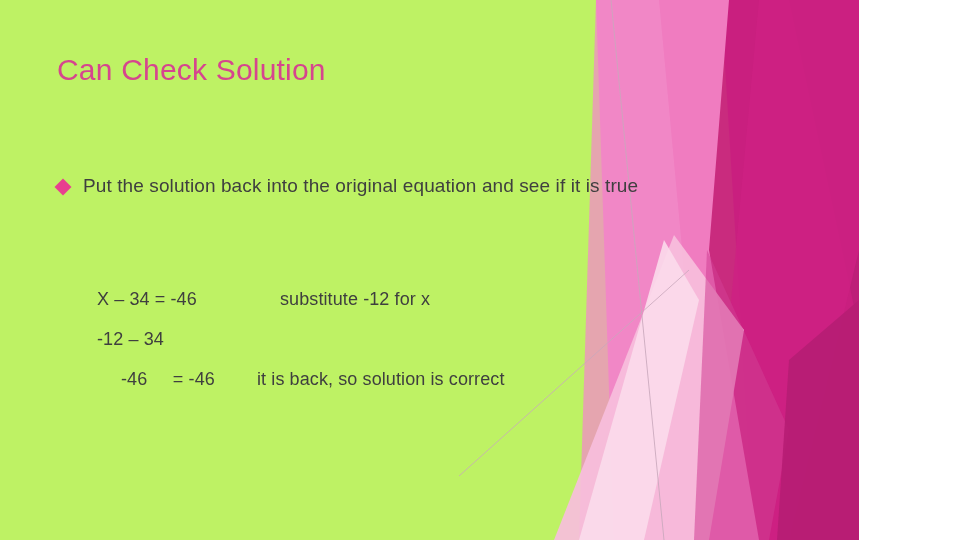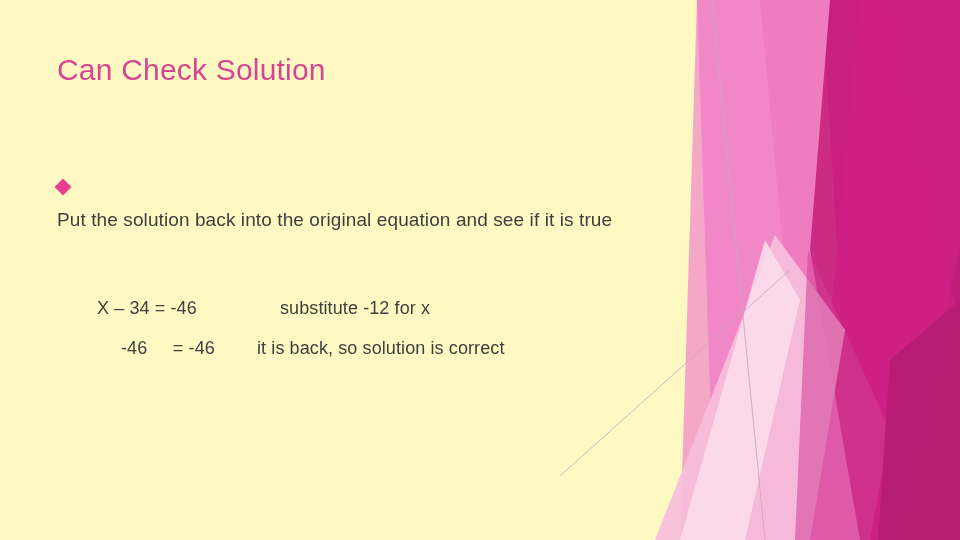--- a/index.html
+++ b/index.html
@@ -2,23 +2,23 @@
 <html><head>
 <meta charset="utf-8">
 <style>
   html, body {
     margin: 0;
     padding: 0;
     background: #ffffff;
   }
   #slide {
     position: relative;
-    width: 960px;
+    width: 859px;
     height: 540px;
-    background: #fef9c3;
+    background: #bef264;
     overflow: hidden;
     font-family: "Liberation Sans", sans-serif;
   }
 
   
   #facet-art {
     position: absolute;
     top: 0;
     right: 0;
     width: 400px;
@@ -42,21 +42,20 @@
   #bullet-block {
     position: absolute;
     left: 57px;
     top: 173px;
     width: 680px;
   }
   .bullet-row {
     display: flex;
     align-items: flex-start;
     gap: 14px;
-    flex-direction: column;
   }
   .bullet-marker {
     flex: 0 0 auto;
     width: 12px;
     height: 12px;
     margin-top: 8px;
     background: #E8408F;
     transform: rotate(45deg);
   }
   .bullet-text {
@@ -71,21 +70,21 @@
   #equation-block {
     position: absolute;
     left: 97px;
     top: 279px;
     font-size: 18px;
     color: #3f3f3f;
     letter-spacing: 0.1px;
   }
   .eq-line {
     display: flex;
-    align-items: flex-end;
+    align-items: center;
     height: 40px;
     white-space: pre;
   }
   .eq-lhs {
     display: inline-block;
     min-width: 0;
   }
   .eq-note {
     display: inline-block;
   }
@@ -129,19 +128,23 @@
       <div class="bullet-marker"></div>
       <div class="bullet-text">Put the solution back into the original equation and see if it is true</div>
     </div>
   </div>
 
   <div id="equation-block">
     <div class="eq-line line1">
       <span class="eq-lhs">X – 34 = -46</span>
       <span class="eq-note">substitute -12 for x</span>
     </div>
+    <div class="eq-line line2">
+      <span class="eq-lhs">-12 – 34</span>
+      <span class="eq-note"></span>
+    </div>
     <div class="eq-line line3">
       <span class="eq-lhs">-46     = -46</span>
       <span class="eq-note">it is back, so solution is correct</span>
     </div>
   </div>
 
 </div>
 
 </body></html>

